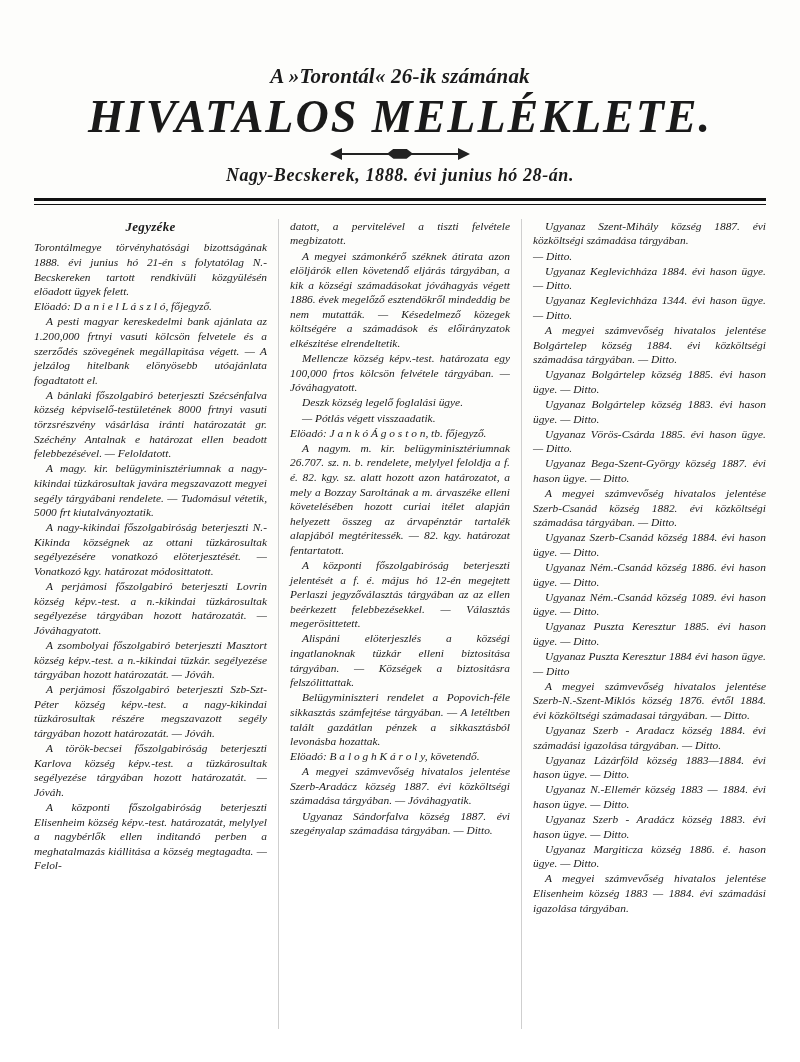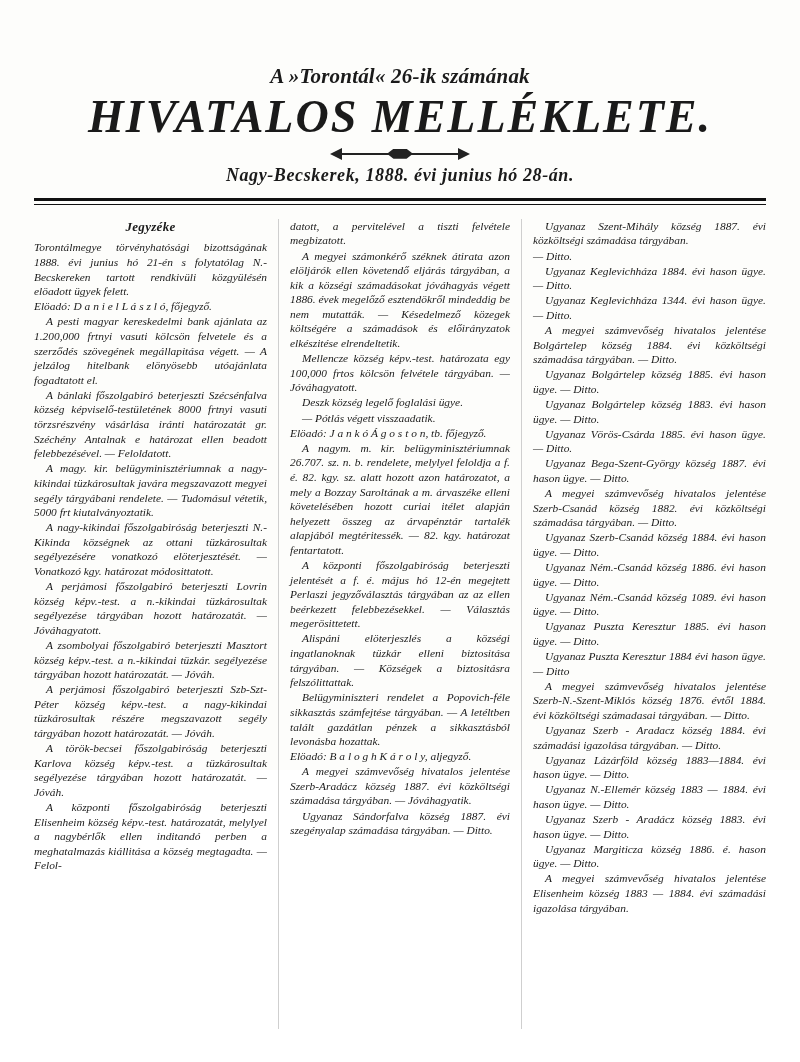--- a/index.html
+++ b/index.html
@@ -165,21 +165,21 @@
           <p class="noind">datott, a pervitelével a tiszti felvétele megbizatott.</p>
           <p class="">A megyei számonkérő széknek átirata azon elöljárók ellen követendő eljárás tárgyában, a kik a községi számadásokat jóváhagyás végett 1886. évek megelőző esztendökről mindeddig be nem mutatták. — Késedelmező közegek költségére a számadások és előirányzatok elkészitése elrendeltetik.</p>
           <p class="">Mellencze község képv.-test. határozata egy 100,000 frtos kölcsön felvétele tárgyában. — Jóváhagyatott.</p>
           <p class="">Deszk község legelő foglalási ügye.</p>
           <p class="">— Pótlás végett visszaadatik.</p>
           <p class="noind">Elöadó: J a n k ó  Á g o s t o n, tb. főjegyző.</p>
           <p class="">A nagym. m. kir. belügyminisztériumnak 26.707. sz. n. b. rendelete, melylyel feloldja a f. é. 82. kgy. sz. alatt hozott azon határozatot, a mely a Bozzay Saroltának a m. árvaszéke elleni követelésében hozott curiai itélet alapján helyezett összeg az árvapénztár tartalék alapjából megtéritessék. — 82. kgy. határozat fentartatott.</p>
           <p class="">A központi főszolgabiróság beterjeszti jelentését a f. é. május hó 12-én megejtett Perlaszi jegyzőválasztás tárgyában az az ellen beérkezett felebbezésekkel. — Választás megerösittetett.</p>
           <p class="">Alispáni elöterjeszlés a községi ingatlanoknak tüzkár elleni biztositása tárgyában. — Községek a biztositásra felszólittattak.</p>
           <p class="">Belügyminiszteri rendelet a Popovich-féle sikkasztás számfejtése tárgyában. — A letéltben talált gazdátlan pénzek a sikkasztásból levonásba hozattak.</p>
-          <p class="noind">Elöadó: B a l o g h  K á r o l y, aljegyző.</p>
+          <p class="noind">Elöadó: B a l o g h  K á r o l y, követendő.</p>
           <p class="">A megyei számvevőség hivatalos jelentése Szerb-Aradácz község 1887. évi közköltségi számadása tárgyában. — Jóváhagyatik.</p>
           <p class="">Ugyanaz Sándorfalva község 1887. évi szegényalap számadása tárgyában. — Ditto.</p>
         </div>
     </div>
 
     <div class="col c3">
       <div>
           <p class="">Ugyanaz Szent-Mihály község 1887. évi közköltségi számadása tárgyában.</p>
           <p class="noind">— Ditto.</p>
           <p class="">Ugyanaz Keglevichháza 1884. évi hason ügye. — Ditto.</p>

